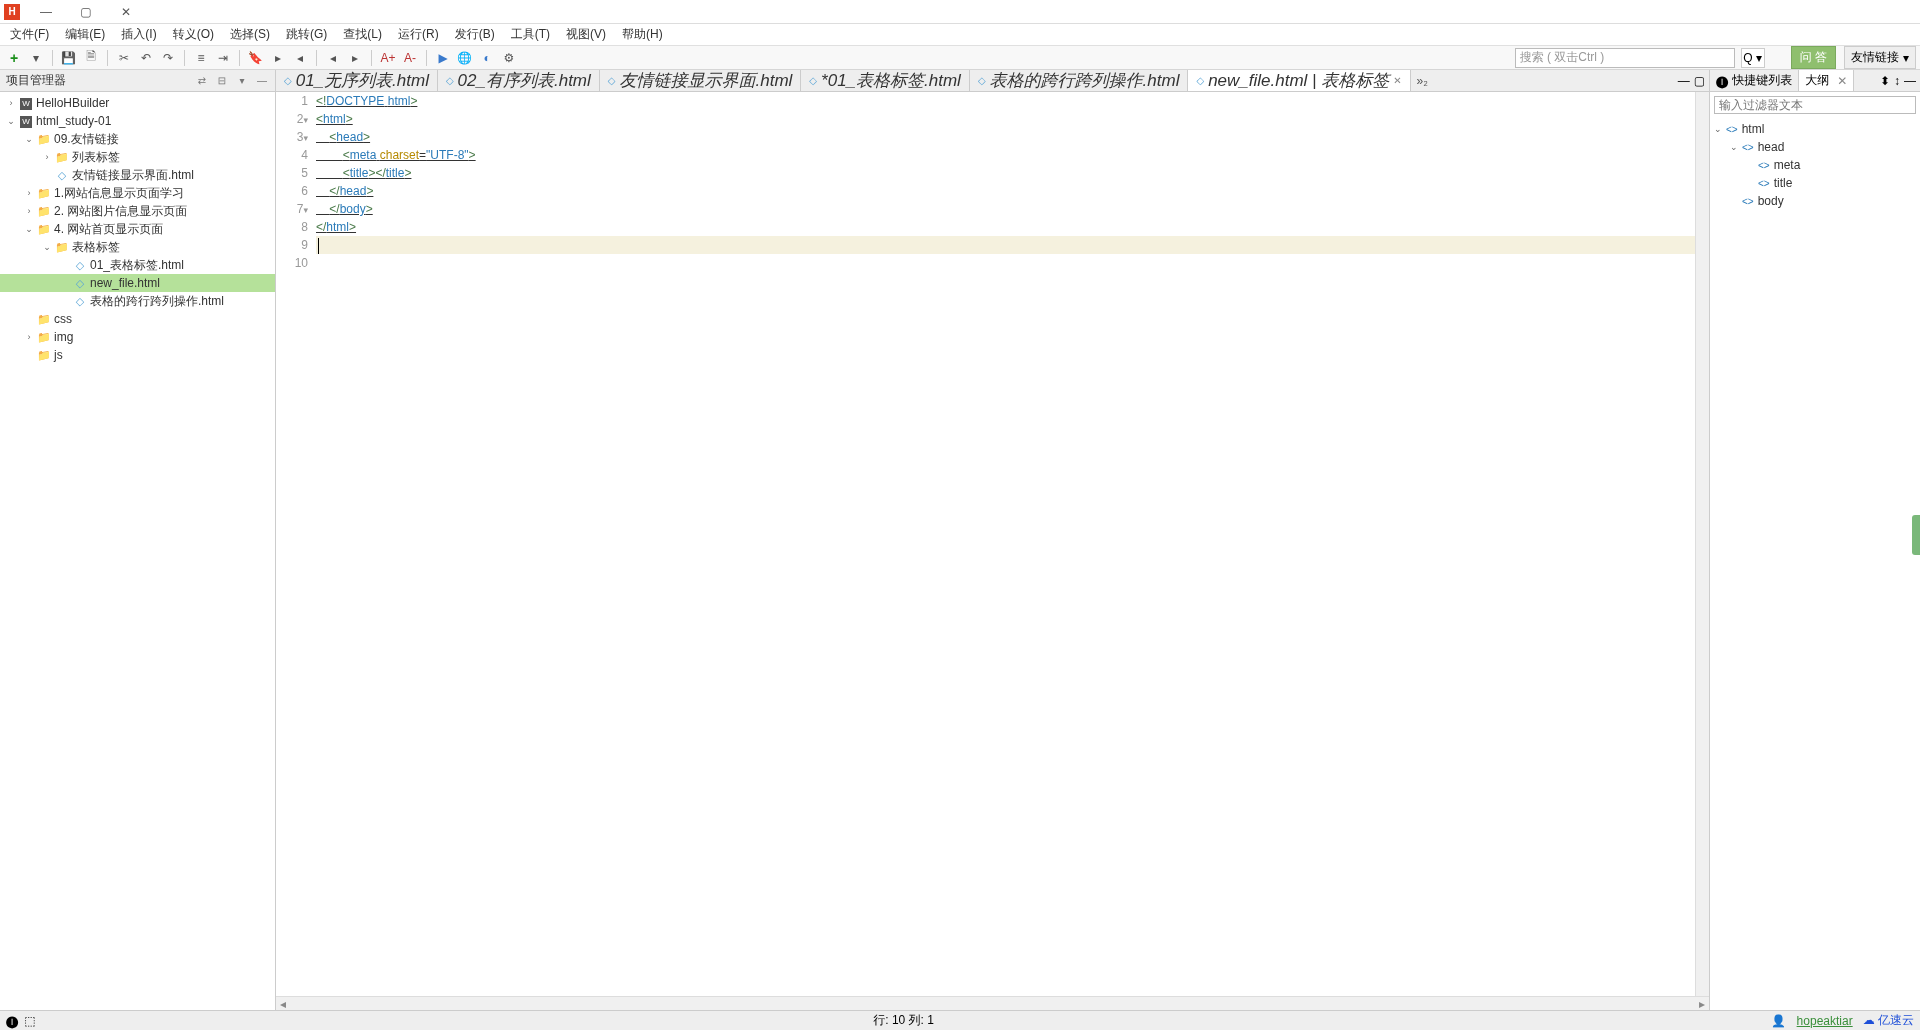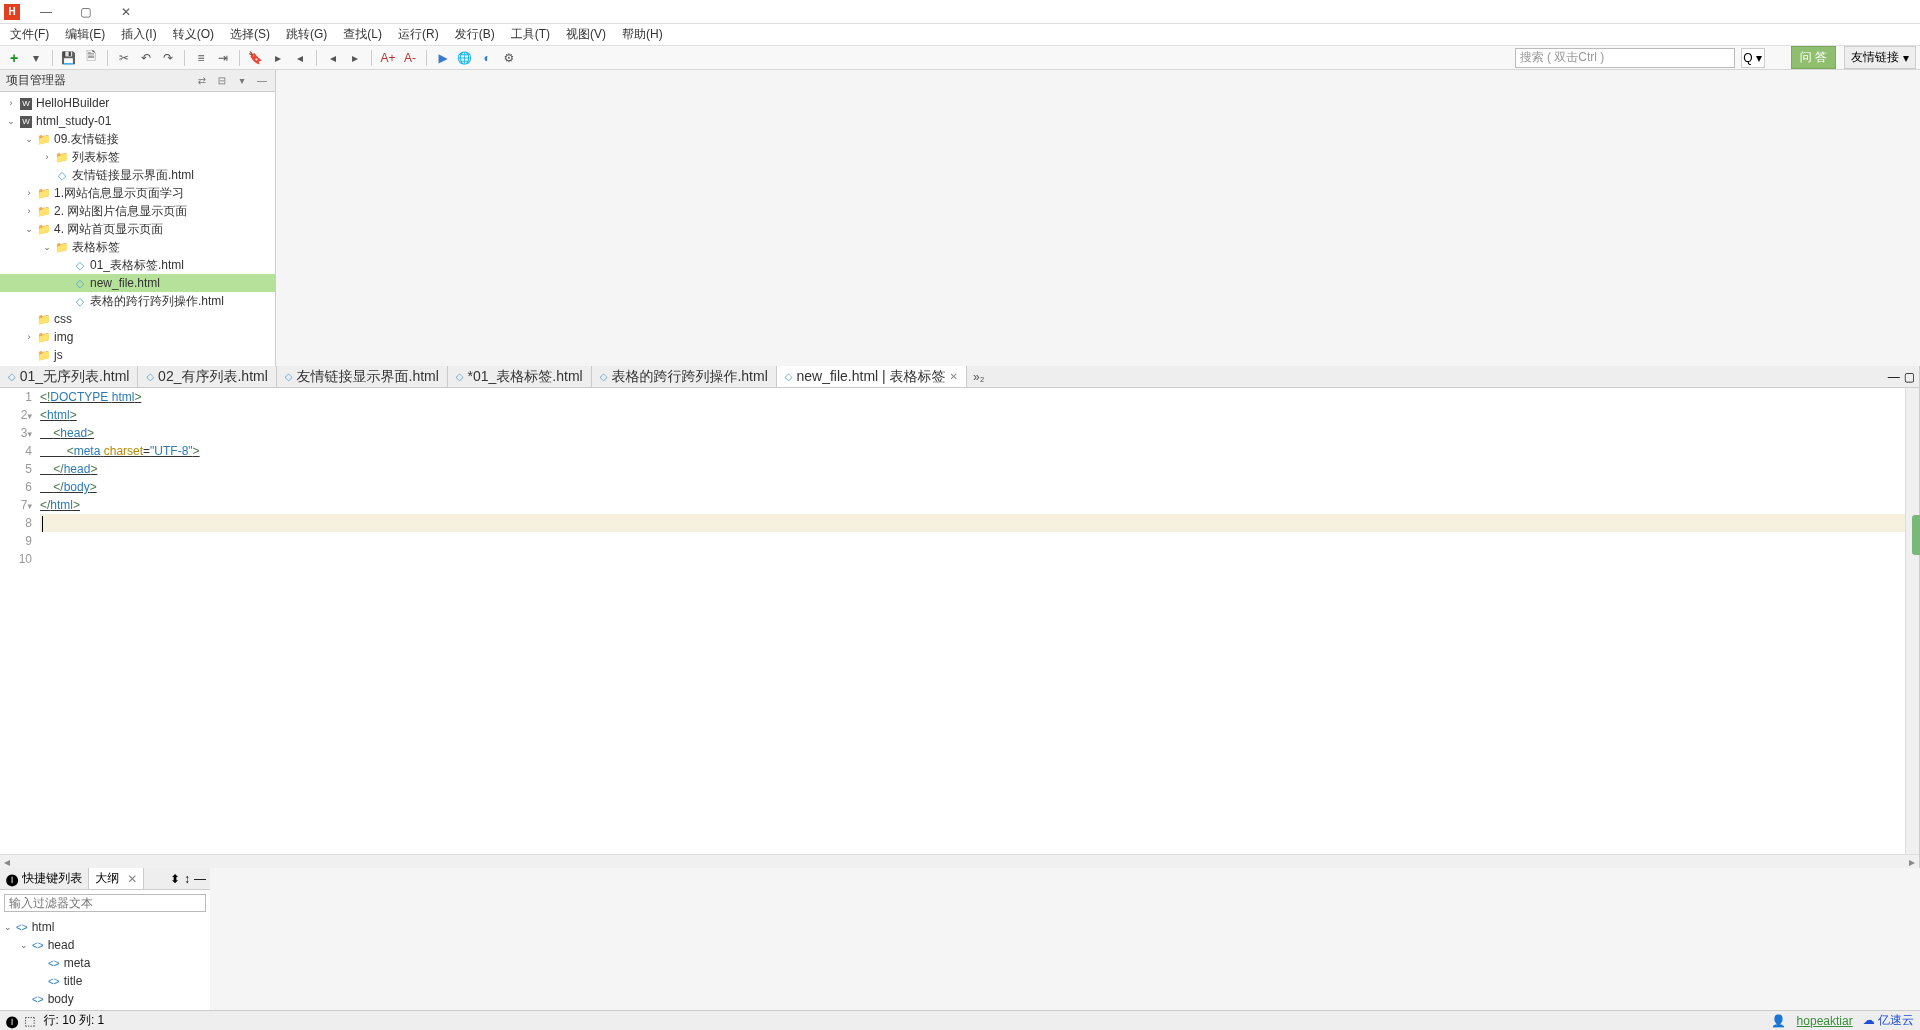--- a/index.html
+++ b/index.html
@@ -16,21 +16,21 @@
 .toolbar { height: 24px; background: #f8f8f8; display: flex; align-items: center; padding: 0 4px; gap: 2px; border-bottom: 1px solid #d6d6d6; }
 .toolbar .tbtn { width: 20px; height: 20px; display: inline-flex; align-items: center; justify-content: center; color: #555; font-size: 12px; }
 .toolbar .tbtn.add { color: #1a8f1a; font-weight: bold; font-size: 14px; }
 .toolbar .sep { width: 1px; height: 16px; background: #ccc; margin: 0 4px; }
 .toolbar .spacer { flex: 1; }
 .toolbar .search { width: 220px; height: 20px; border: 1px solid #bbb; background: #fff; padding: 0 4px; color: #999; display: flex; align-items: center; }
 .toolbar .q-btn { width: 24px; height: 20px; border: 1px solid #ccc; background: #fff; display: inline-flex; align-items: center; justify-content: center; margin-left: 4px; }
 .toolbar .green-btn { background: #8fbf6e; color: #fff; padding: 2px 8px; margin-left: 24px; border: 1px solid #7aa95d; }
 .toolbar .dev-view { background: #eee; border: 1px solid #ccc; padding: 2px 6px; margin-left: 6px; display: flex; align-items: center; gap: 4px; }
 
-.main { display: flex; height: calc(100% - 24px - 22px - 24px - 20px); flex-direction: column; }
+.main { display: flex; height: calc(100% - 24px - 22px - 24px - 20px); }
 
 .panel-left { width: 276px; background: #fff; border-right: 1px solid #ccc; display: flex; flex-direction: column; }
 .panel-header { height: 22px; background: #eee; border-bottom: 1px solid #ccc; display: flex; align-items: center; padding: 0 6px; gap: 6px; }
 .panel-header .ptitle { flex: 1; color: #333; }
 .panel-header .picon { width: 14px; height: 14px; display: inline-flex; align-items: center; justify-content: center; color: #777; font-size: 10px; }
 
 .tree { flex: 1; overflow: auto; padding: 2px 0; }
 .tree-row { display: flex; align-items: center; height: 18px; padding-right: 4px; white-space: nowrap; }
 .tree-row.selected { background: #b5e19a; }
 .tree-row .arrow { width: 14px; text-align: center; color: #666; font-size: 9px; }
@@ -38,21 +38,21 @@
 .tree-row .fld { color: #c5a65f; }
 .tree-row .fil { color: #5aa5d6; }
 .tree-row .w-icon { background:#555;color:#fff;width:12px;height:12px;font-size:8px;display:inline-flex;align-items:center;justify-content:center; }
 .tree-row .label { color: #333; margin-left: 2px; }
 
 .panel-center { flex: 1; background: #fff; display: flex; flex-direction: column; border-right: 1px solid #ccc; }
 .tabs { height: 22px; background: #eee; border-bottom: 1px solid #ccc; display: flex; align-items: stretch; overflow: hidden; }
 .tab { display: flex; align-items: center; padding: 0 8px; border-right: 1px solid #ccc; background: #eee; gap: 4px; }
 .tab.active { background: #fff; border-bottom: 1px solid #fff; margin-bottom: -1px; }
 .tab .ficon { color: #5aa5d6; font-size: 10px; }
-.tab .tlabel { color: #333; font-size: 14px; }
+.tab .tlabel { color: #333; font-size: 17px; font-style: italic; }
 .tab .tclose { color: #888; font-size: 10px; }
 .tabs .tab-overflow { padding: 0 6px; display: flex; align-items: center; color: #555; }
 .tabs .tab-ctrl { margin-left: auto; display: flex; align-items: center; gap: 4px; padding: 0 4px; }
 
 .editor { flex: 1; display: flex; background: #fff; font-family: Consolas, monospace; font-size: 14px; line-height: 18px; position: relative; }
 .gutter { width: 40px; background: #fff; text-align: right; color: #999; padding: 0 8px 0 0; }
 .gutter .ln { height: 18px; }
 .gutter .fold { color: #999; font-size: 9px; vertical-align: middle; }
 .code { flex: 1; color: #333; position: relative; text-decoration: underline; }
 .code .line { height: 18px; white-space: pre; }
@@ -285,20 +285,21 @@
           <div class="ln">7<span class="fold">▾</span></div>
           <div class="ln">8</div>
           <div class="ln">9</div>
           <div class="ln">10</div>
         </div>
       <div class="code" id="code">
           <div class="line"><span class="tag-brkt">&lt;!</span><span class="doctype">DOCTYPE</span> <span class="tag-name">html</span><span class="tag-brkt">&gt;</span></div>
           <div class="line"><span class="tag-brkt">&lt;</span><span class="tag-name">html</span><span class="tag-brkt">&gt;</span></div>
           <div class="line">    <span class="tag-brkt">&lt;</span><span class="tag-name">head</span><span class="tag-brkt">&gt;</span></div>
           <div class="line">        <span class="tag-brkt">&lt;</span><span class="tag-name">meta</span> <span class="attr-name">charset</span>=<span class="attr-val">"UTF-8"</span><span class="tag-brkt">&gt;</span></div>
+          <div class="line">        <span class="tag-brkt">&lt;</span><span class="tag-name">title</span><span class="tag-brkt">&gt;&lt;/</span><span class="tag-name">title</span><span class="tag-brkt">&gt;</span></div>
           <div class="line">    <span class="tag-brkt">&lt;/</span><span class="tag-name">head</span><span class="tag-brkt">&gt;</span></div>
           <div class="line">    <span class="tag-brkt">&lt;/</span><span class="tag-name">body</span><span class="tag-brkt">&gt;</span></div>
           <div class="line"><span class="tag-brkt">&lt;/</span><span class="tag-name">html</span><span class="tag-brkt">&gt;</span></div>
           <div class="line cursor-line"><span class="cursor"></span></div>
         </div>
       <div class="editor-scroll-v"></div>
     </div>
     <div class="editor-scroll-h">
       <span class="sb-left">◂</span>
       <div style="flex:1"></div>
@@ -351,21 +352,21 @@
         </div>
       </div>
   </div>
 </div>
 
 <div class="statusbar">
   <div class="sb-left">
     <span>🅘</span>
     <span>⬚</span>
   </div>
-  <div style="flex:1;">
+  <div style="flex:1;text-align:center">
     <span>行: 10 列: 1</span>
   </div>
   <div class="sb-right">
     <span style="color:#3a8f3a">👤</span>
     <span class="user">hopeaktiar</span>
     <span class="cloud">☁ <span>亿速云</span></span>
   </div>
 </div>
 
 <div class="side-handle"></div>

